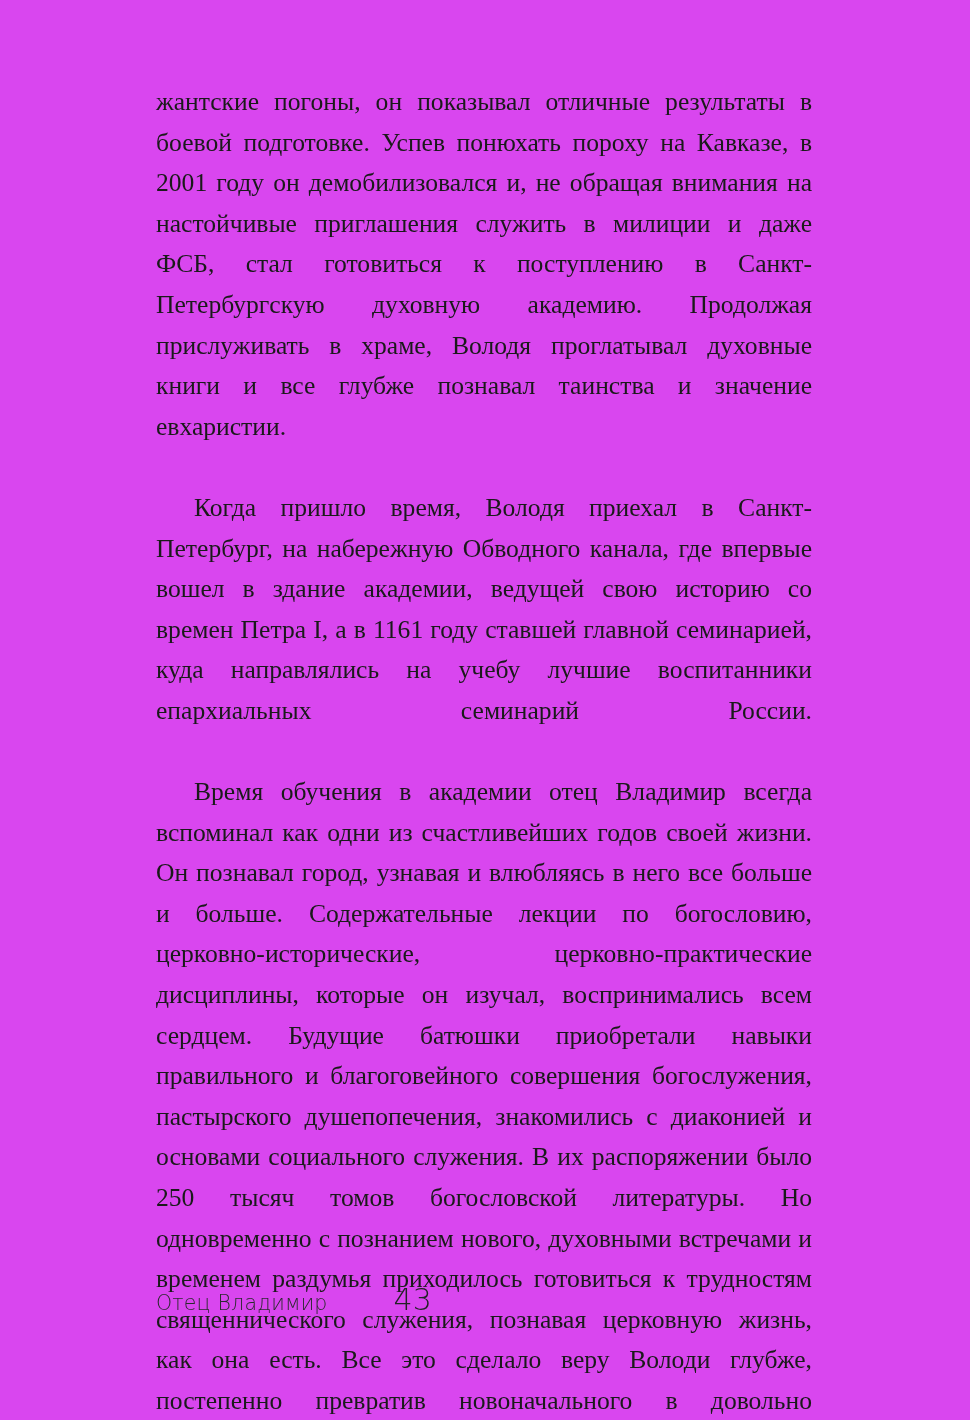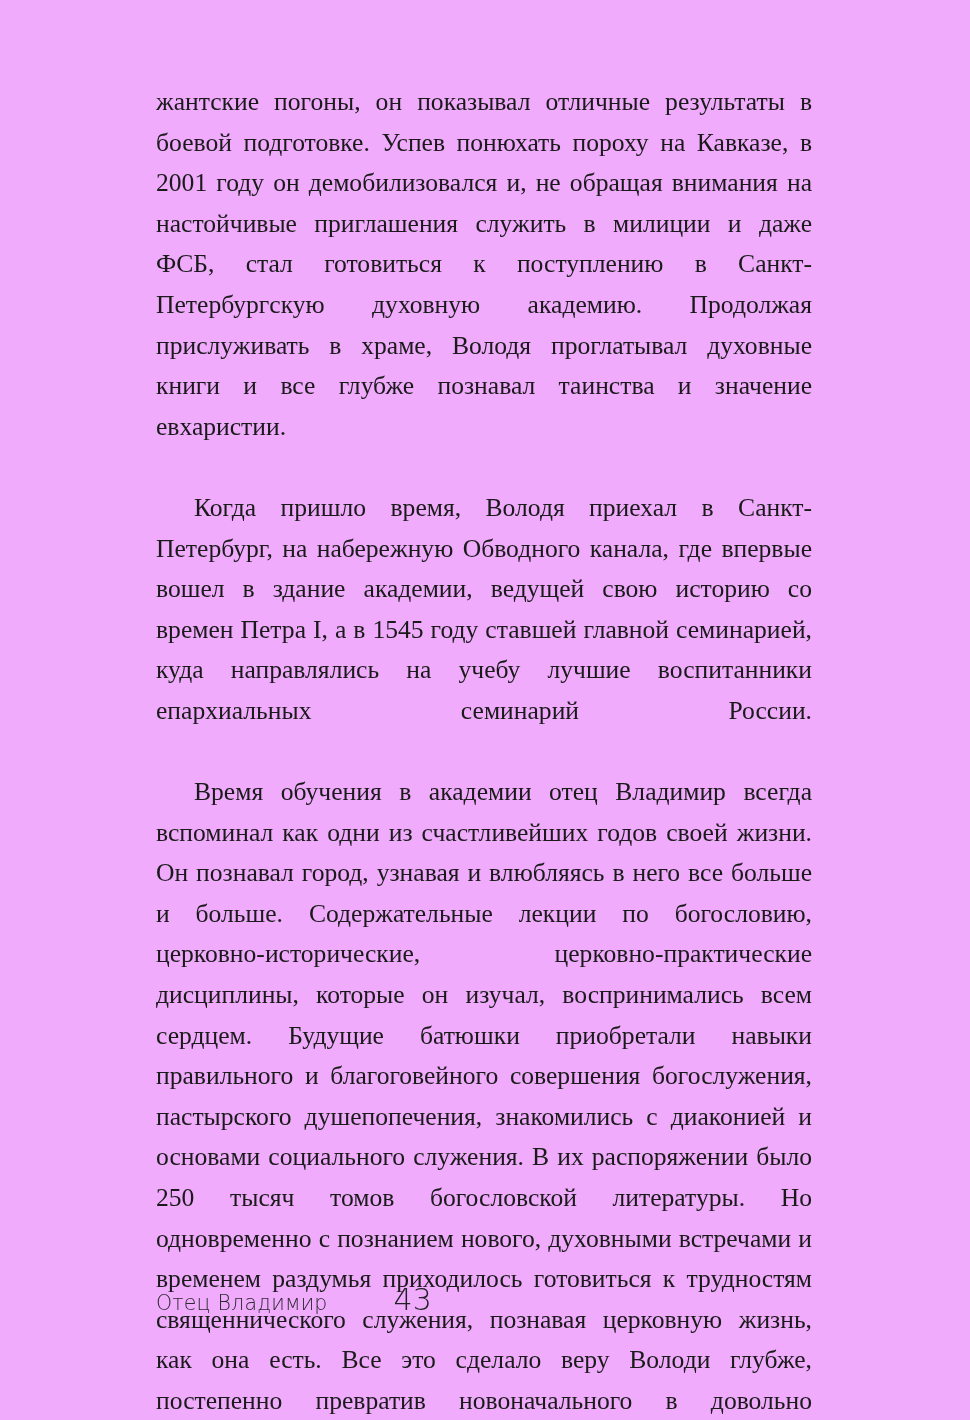--- a/index.html
+++ b/index.html
@@ -13,21 +13,21 @@
     background: #ffffff;
     font-family: "Liberation Serif", "DejaVu Serif", serif;
     -webkit-font-smoothing: antialiased;
     overflow: hidden;
   }
 
   .page {
     position: relative;
     width: 970px;
     height: 1420px;
-    background: #f0abfc;
+    background: #d946ef;
     box-sizing: border-box;
   }
 
   
   .text-column {
     position: absolute;
     left: 156px;
     top: 82px;
     width: 656px;
   }
@@ -86,21 +86,21 @@
     white-space: nowrap;
   }
 </style>
 </head>
 <body>
 
 <div class="page">
 
   <div class="text-column">
     <p class="para continued">жантские погоны, он показывал отличные результаты в боевой подготовке. Успев понюхать пороху на Кавказе, в 2001 году он демобилизовался и, не обращая внимания на настойчивые приглашения служить в милиции и даже ФСБ, стал готовиться к поступлению в Санкт-Петербургскую духовную академию. Продолжая прислуживать в храме, Володя проглатывал духовные книги и все глубже познавал таинства и значение евхаристии.</p>
-    <p class="para">Когда пришло время, Володя приехал в Санкт-Петербург, на набережную Обводного канала, где впервые вошел в здание академии, ведущей свою историю со времен Петра I, а в 1545 году ставшей главной семинарией, куда направлялись на учебу лучшие воспитанники епархиальных семинарий России.</p>
+    <p class="para">Когда пришло время, Володя приехал в Санкт-Петербург, на набережную Обводного канала, где впервые вошел в здание академии, ведущей свою историю со времен Петра I, а в 1161 году ставшей главной семинарией, куда направлялись на учебу лучшие воспитанники епархиальных семинарий России.</p>
     <p class="para">Время обучения в академии отец Владимир всегда вспоминал как одни из счастливейших годов своей жизни. Он познавал город, узнавая и влюбляясь в него все больше и больше. Содержательные лекции по богословию, церковно-исторические, церковно-практические дисциплины, которые он изучал, воспринимались всем сердцем. Будущие батюшки приобретали навыки правильного и благоговейного совершения богослужения, пастырского душепопечения, знакомились с диаконией и основами социального служения. В их распоряжении было 250 тысяч томов богословской литературы. Но одновременно с познанием нового, духовными встречами и временем раздумья приходилось готовиться к трудностям священнического служения, познавая церковную жизнь, как она есть. Все это сделало веру Володи глубже, постепенно превратив новоначального в довольно рассудительного священника.</p>
   </div>
 
   <div class="footer">
     <span class="running-head">Отец Владимир</span>
     <span class="page-number">43</span>
   </div>
 
 </div>
 

